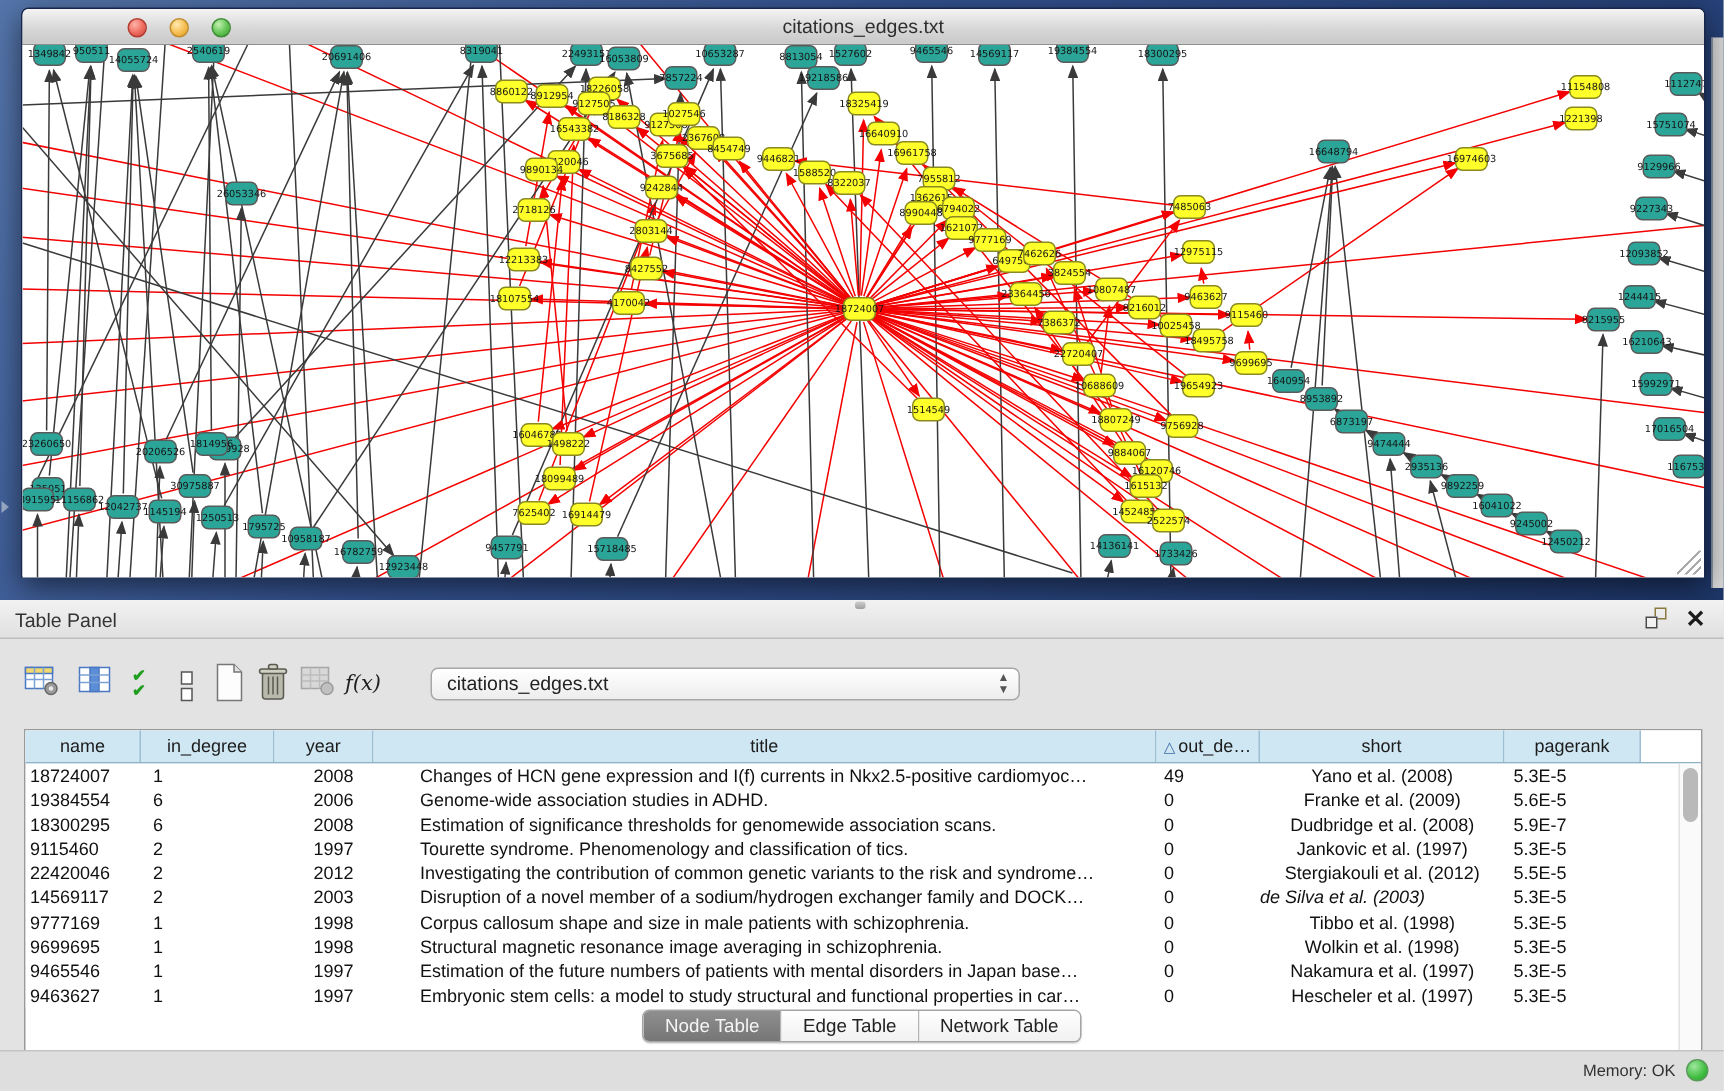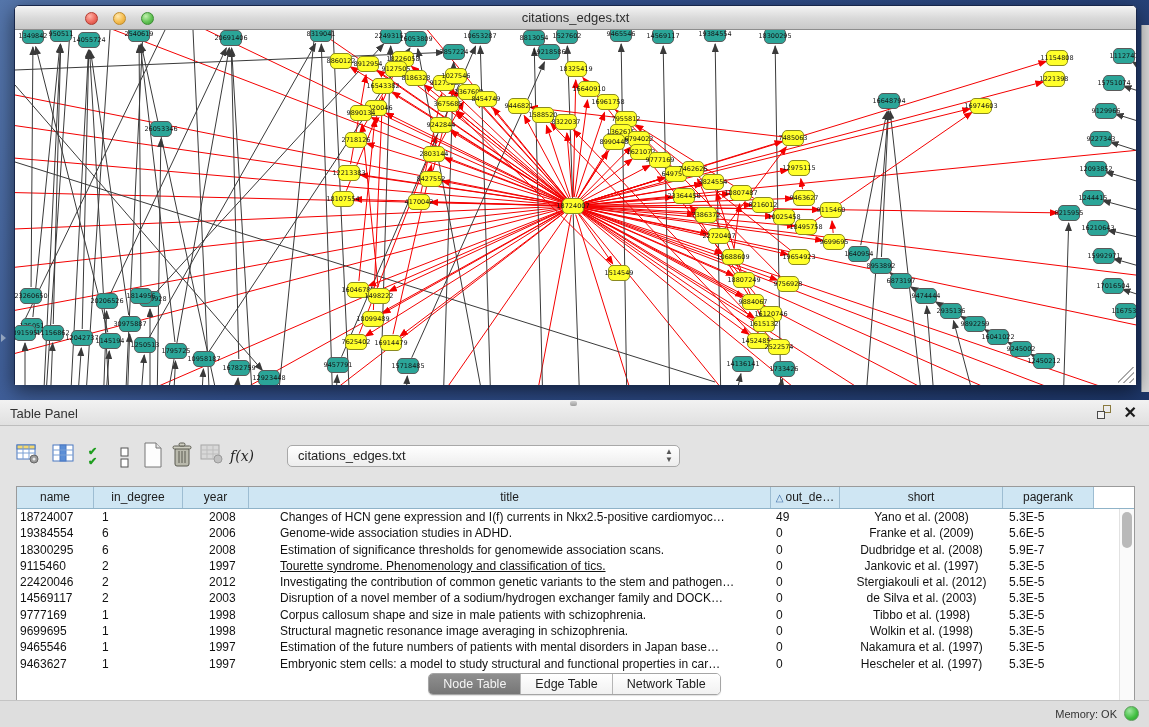--- a/index.html
+++ b/index.html
@@ -917,41 +917,41 @@
           <div class="td" style="width: 66px; text-align: left; padding-left: 26px;">2008</div>
           <div class="td" style="width: 522px; text-align: left; padding-left: 31px;">Estimation of significance thresholds for genomewide association scans.</div>
           <div class="td" style="width: 69px; text-align: left; padding-left: 5px;">0</div>
           <div class="td" style="width: 163px; text-align: center;">Dudbridge et al. (2008)</div>
           <div class="td" style="width: 91px; text-align: left; padding-left: 6px;">5.9E-7</div>
         </div>
         <div class="tr">
           <div class="td" style="width: 77px; text-align: left; padding-left: 3px;">9115460</div>
           <div class="td" style="width: 89px; text-align: left; padding-left: 8px;">2</div>
           <div class="td" style="width: 66px; text-align: left; padding-left: 26px;">1997</div>
-          <div class="td" style="width: 522px; text-align: left; padding-left: 31px; text-decoration: underline;">Tourette syndrome. Phenomenology and classification of tics.</div>
+          <div class="td" style="width: 522px; text-align: left; padding-left: 31px;">Tourette syndrome. Phenomenology and classification of tics.</div>
           <div class="td" style="width: 69px; text-align: left; padding-left: 5px;">0</div>
           <div class="td" style="width: 163px; text-align: center;">Jankovic et al. (1997)</div>
           <div class="td" style="width: 91px; text-align: left; padding-left: 6px;">5.3E-5</div>
         </div>
         <div class="tr">
           <div class="td" style="width: 77px; text-align: left; padding-left: 3px;">22420046</div>
           <div class="td" style="width: 89px; text-align: left; padding-left: 8px;">2</div>
           <div class="td" style="width: 66px; text-align: left; padding-left: 26px;">2012</div>
-          <div class="td" style="width: 522px; text-align: left; padding-left: 31px;">Investigating the contribution of common genetic variants to the stem and pathogen…</div>
+          <div class="td" style="width: 522px; text-align: left; padding-left: 31px;">Investigating the contribution of common genetic variants to the risk and syndrome…</div>
           <div class="td" style="width: 69px; text-align: left; padding-left: 5px;">0</div>
           <div class="td" style="width: 163px; text-align: center;">Stergiakouli et al. (2012)</div>
           <div class="td" style="width: 91px; text-align: left; padding-left: 6px;">5.5E-5</div>
         </div>
         <div class="tr">
           <div class="td" style="width: 77px; text-align: left; padding-left: 3px;">14569117</div>
           <div class="td" style="width: 89px; text-align: left; padding-left: 8px;">2</div>
           <div class="td" style="width: 66px; text-align: left; padding-left: 26px;">2003</div>
           <div class="td" style="width: 522px; text-align: left; padding-left: 31px;">Disruption of a novel member of a sodium/hydrogen exchanger family and DOCK…</div>
           <div class="td" style="width: 69px; text-align: left; padding-left: 5px;">0</div>
-          <div class="td" style="width: 163px; text-align: center;">de Silva et al. (2003)</div>
+          <div class="td" style="width: 163px; text-align: left; font-style: italic;">de Silva et al. (2003)</div>
           <div class="td" style="width: 91px; text-align: left; padding-left: 6px;">5.3E-5</div>
         </div>
         <div class="tr">
           <div class="td" style="width: 77px; text-align: left; padding-left: 3px;">9777169</div>
           <div class="td" style="width: 89px; text-align: left; padding-left: 8px;">1</div>
           <div class="td" style="width: 66px; text-align: left; padding-left: 26px;">1998</div>
           <div class="td" style="width: 522px; text-align: left; padding-left: 31px;">Corpus callosum shape and size in male patients with schizophrenia.</div>
           <div class="td" style="width: 69px; text-align: left; padding-left: 5px;">0</div>
           <div class="td" style="width: 163px; text-align: center;">Tibbo et al. (1998)</div>
           <div class="td" style="width: 91px; text-align: left; padding-left: 6px;">5.3E-5</div>

